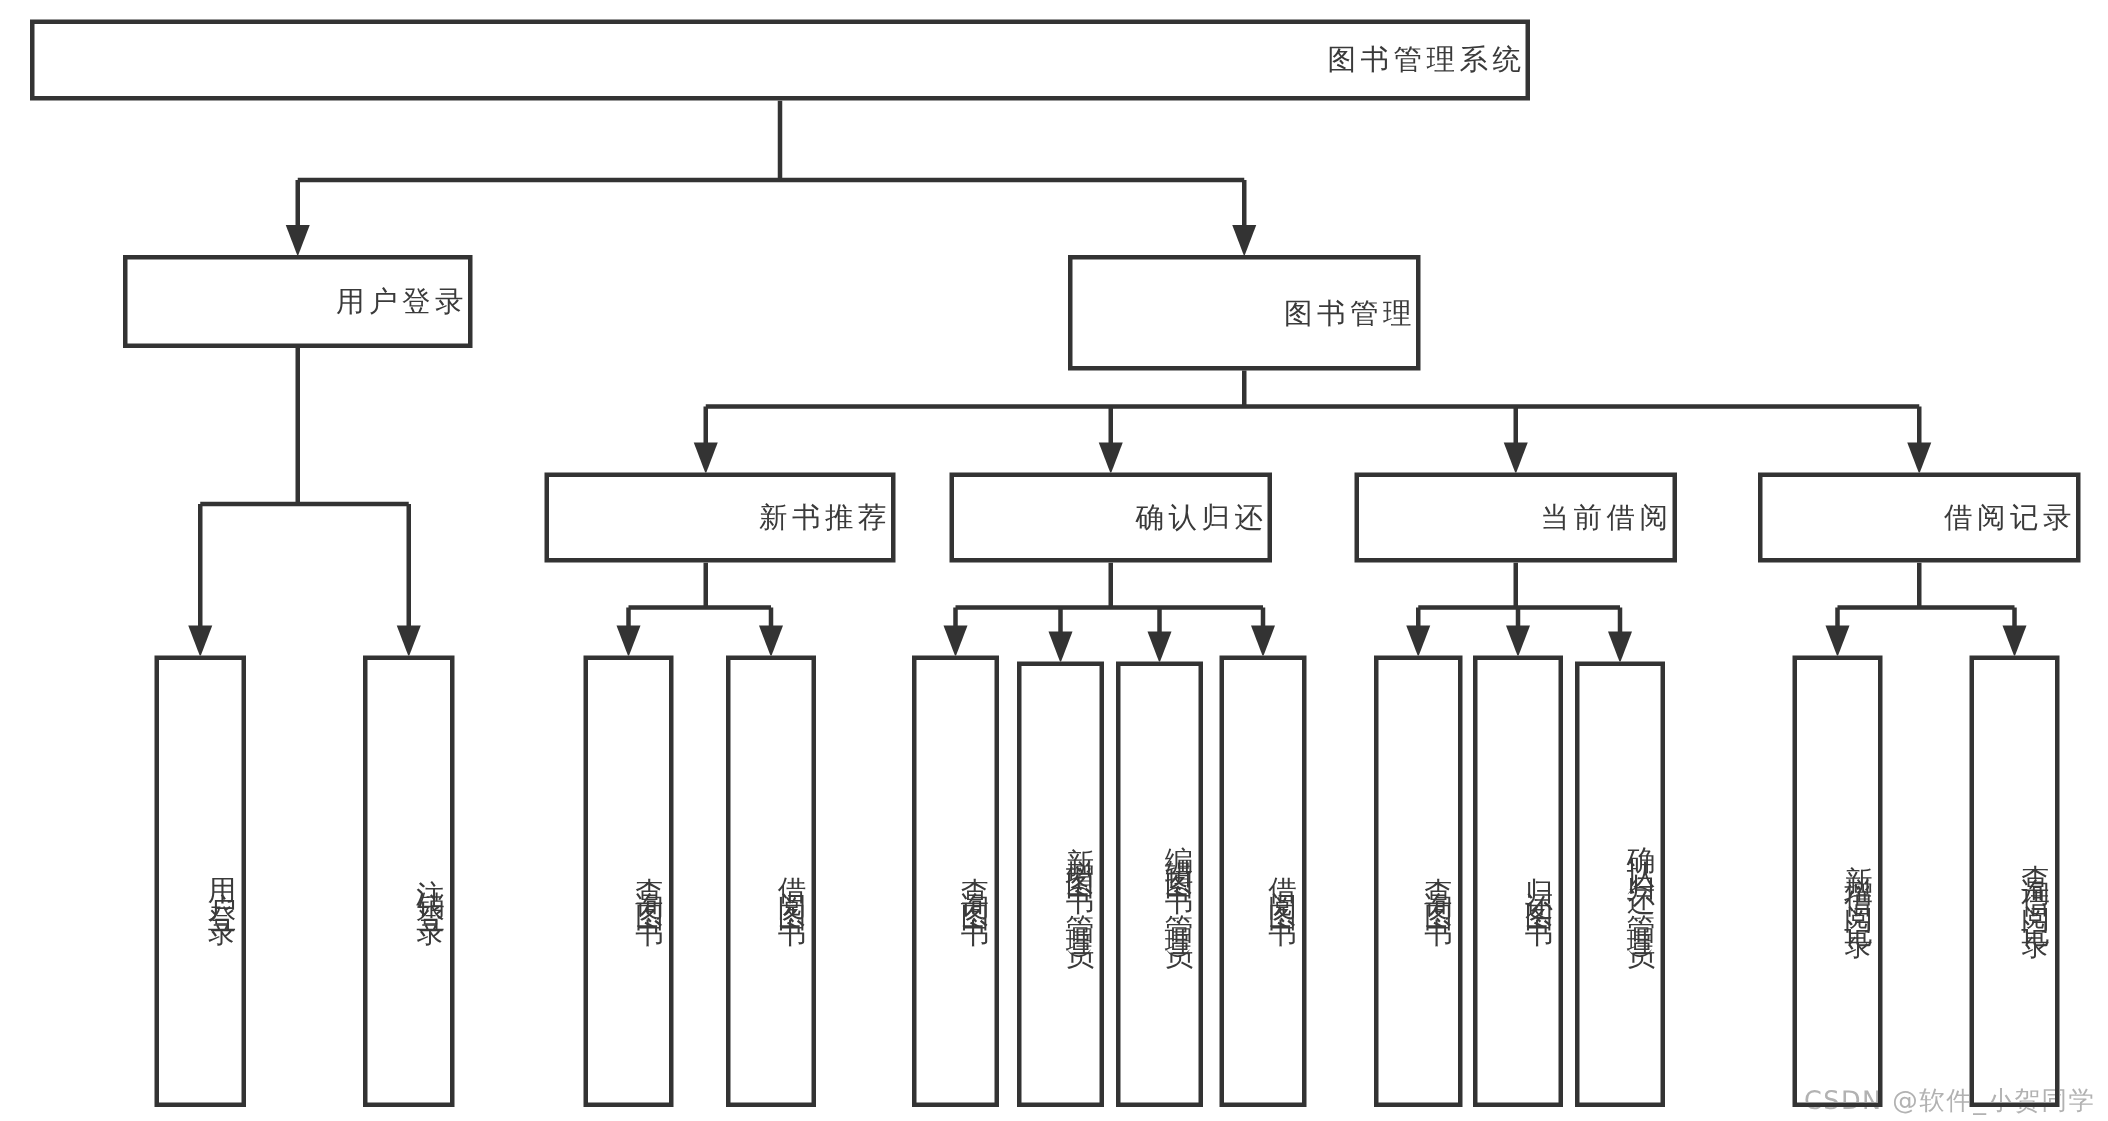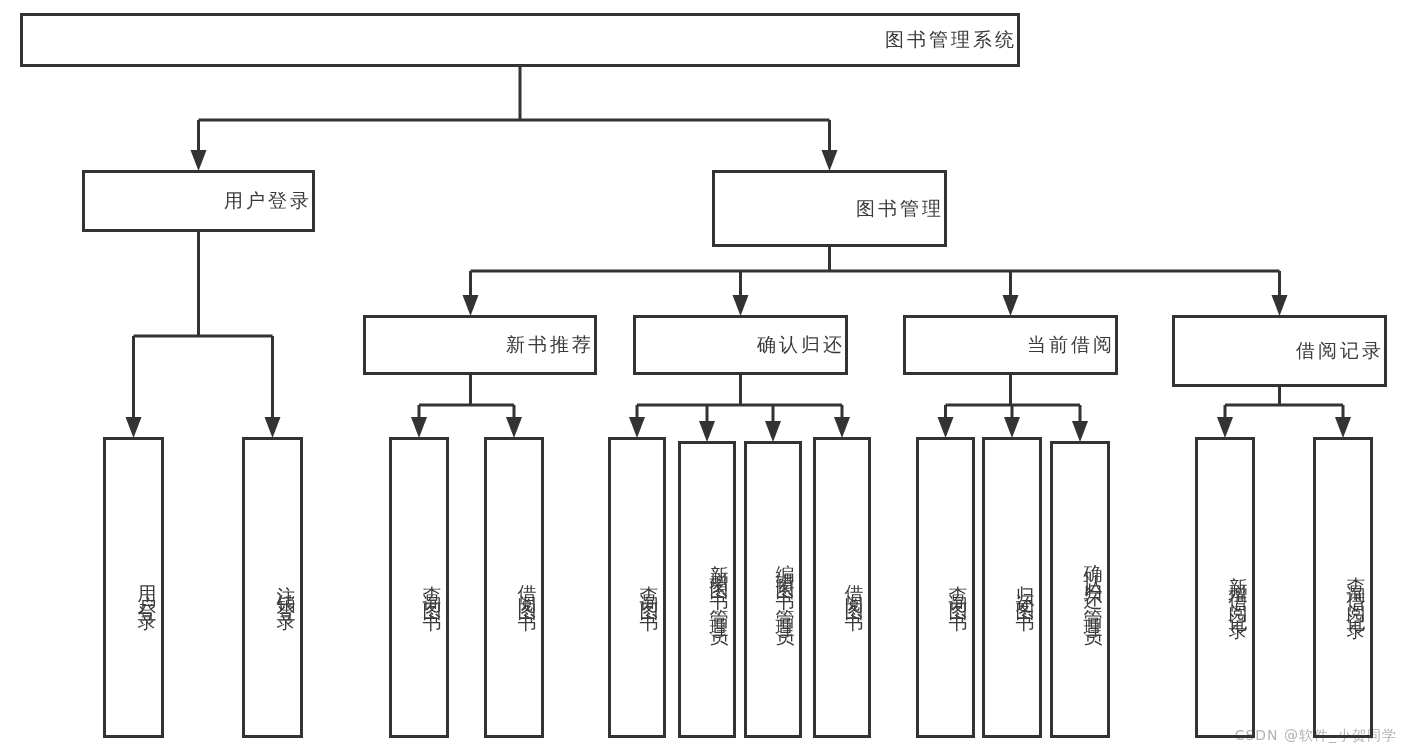--- a/index.html
+++ b/index.html
@@ -39,21 +39,21 @@
     text-orientation: mixed;
     letter-spacing: 9px;
     font-size: 19px;
     text-indent: 0;
   }
   .watermark {
     position: absolute;
     right: 8px;
     bottom: 2px;
     z-index: 5;
-    font-size: 14px;
+    font-size: 17px;
     letter-spacing: 1px;
     color: var(--wm, #b0b0b0);
     mix-blend-mode: darken;
     pointer-events: none;
     white-space: nowrap;
   }
 </style>
 </head>
 <body>
 
@@ -98,21 +98,21 @@
       </div>
       <div class="node" style="left: 363px; top: 315px; width: 234px; height: 60px;">
         <span class="label">新书推荐</span>
       </div>
       <div class="node" style="left: 633px; top: 315px; width: 215px; height: 60px;">
         <span class="label">确认归还</span>
       </div>
       <div class="node" style="left: 903px; top: 315px; width: 215px; height: 60px;">
         <span class="label">当前借阅</span>
       </div>
-      <div class="node" style="left: 1172px; top: 315px; width: 215px; height: 72px;">
+      <div class="node" style="left: 1172px; top: 315px; width: 215px; height: 60px;">
         <span class="label">借阅记录</span>
       </div>
       <div class="node vertical" style="left: 103px; top: 437px; width: 61px; height: 301px;">
         <span class="label">用户登录</span>
       </div>
       <div class="node vertical" style="left: 242px; top: 437px; width: 61px; height: 301px;">
         <span class="label">注销登录</span>
       </div>
       <div class="node vertical" style="left: 389px; top: 437px; width: 60px; height: 301px;">
         <span class="label">查询图书</span>

